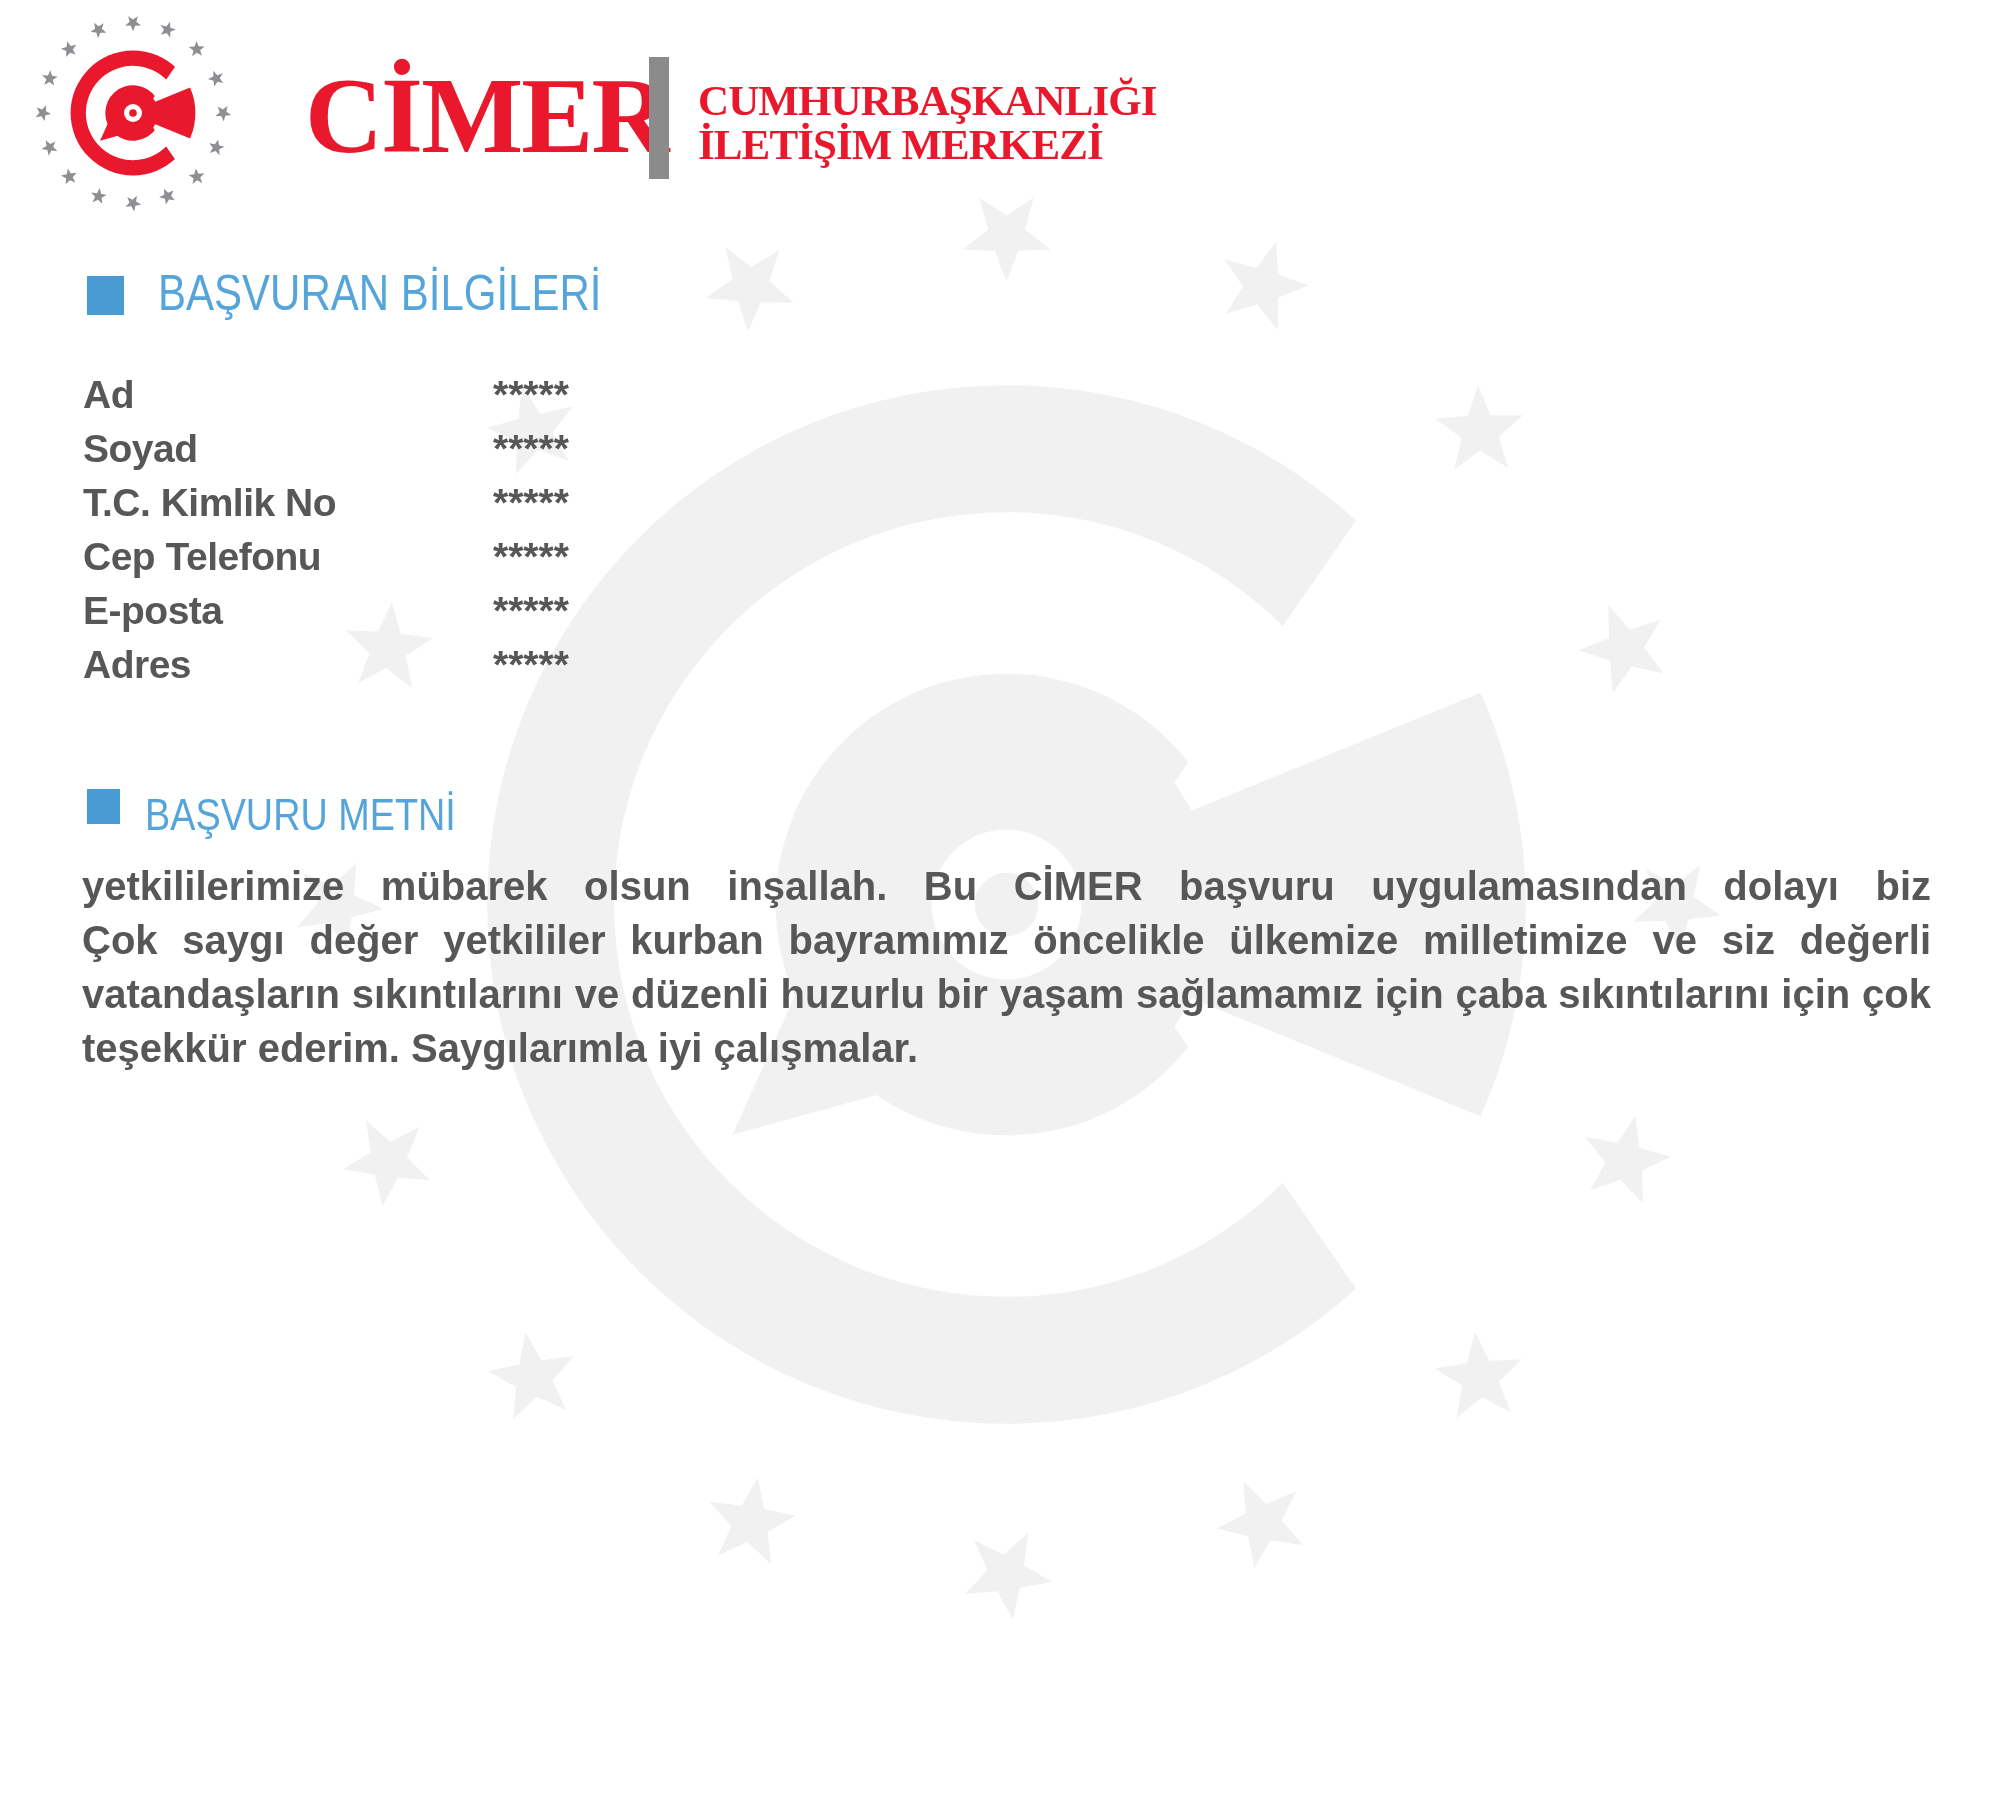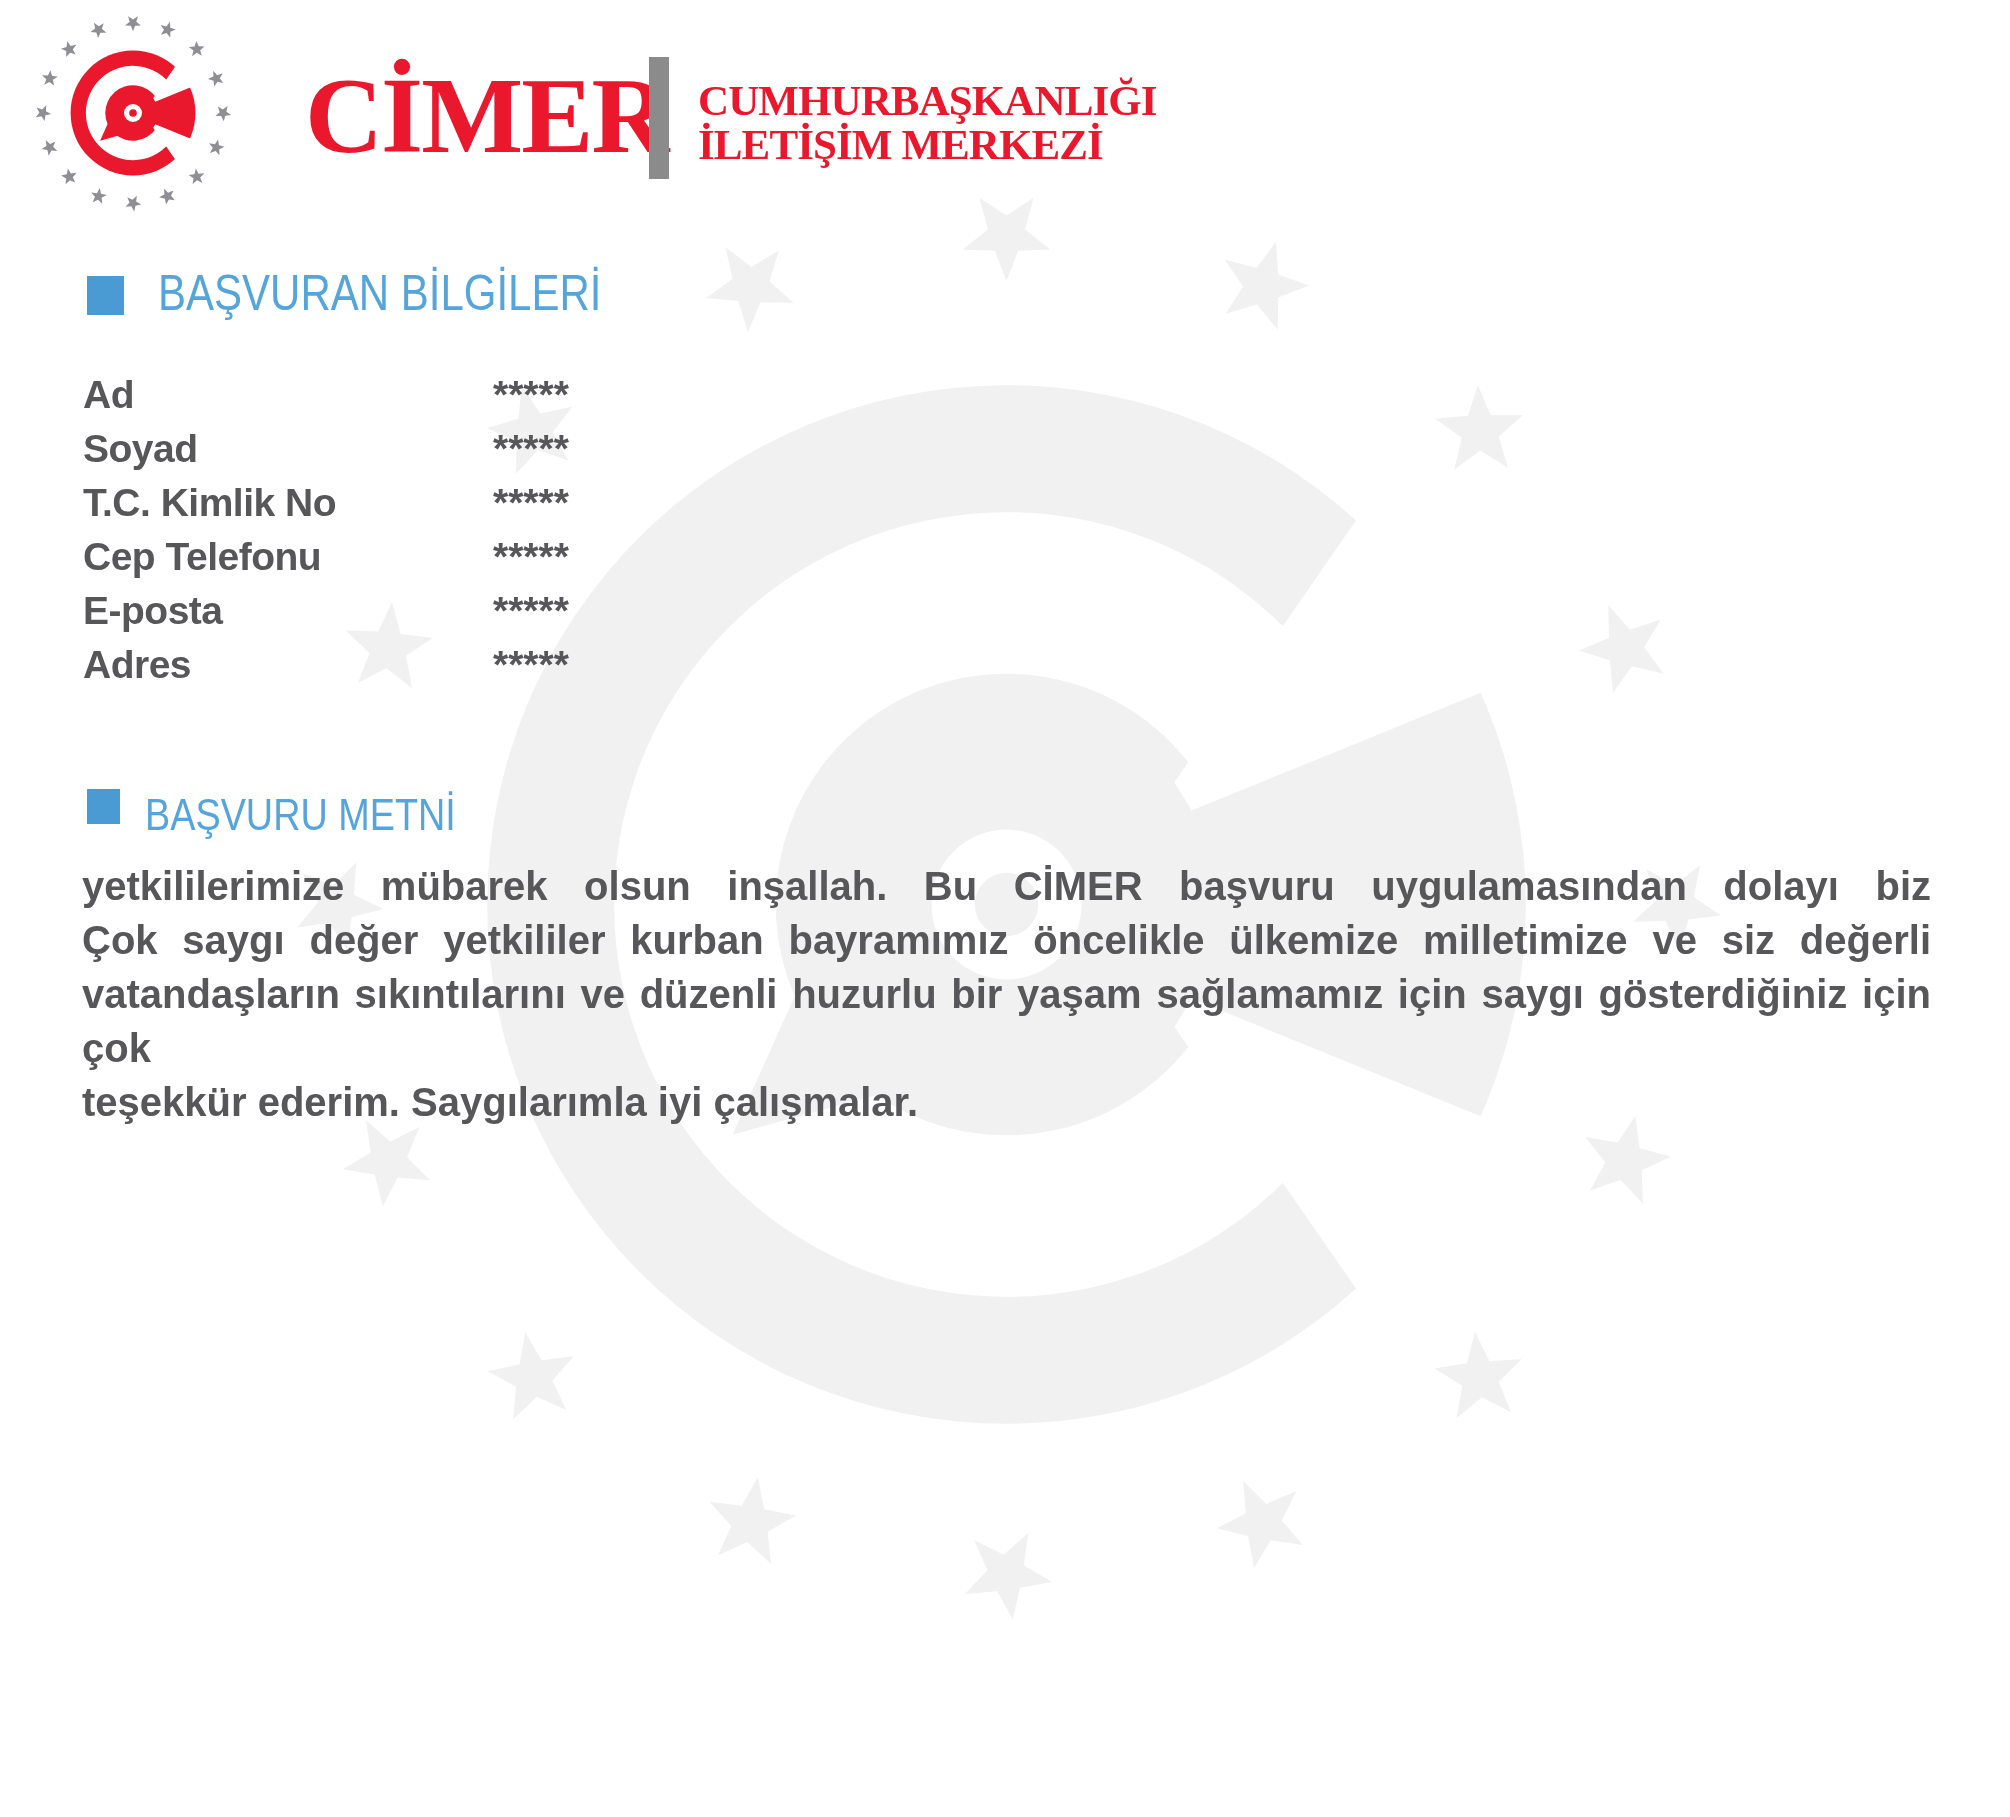--- a/index.html
+++ b/index.html
@@ -165,18 +165,18 @@
       <span class="val">*****</span>
     </div>
   </div>
 
   <div class="abs sq sq2"></div>
   <div class="abs sec-title t2">BAŞVURU METNİ</div>
 
   <div class="abs par">
     <div class="par-line">yetkililerimize mübarek olsun inşallah. Bu CİMER başvuru uygulamasından dolayı biz</div>
     <div class="par-line">Çok saygı değer yetkililer kurban bayramımız öncelikle ülkemize milletimize ve siz değerli</div>
-    <div class="par-line">vatandaşların sıkıntılarını ve düzenli huzurlu bir yaşam sağlamamız için saygı gösterdiğiniz için çok</div>
+    <div class="par-line">vatandaşların sıkıntılarını ve düzenli huzurlu bir yaşam sağlamamız için çaba sıkıntılarını için çok</div>
     <div class="par-line">teşekkür ederim. Saygılarımla iyi çalışmalar.</div>
   </div>
 
 </div>
 
 
 </body></html>

